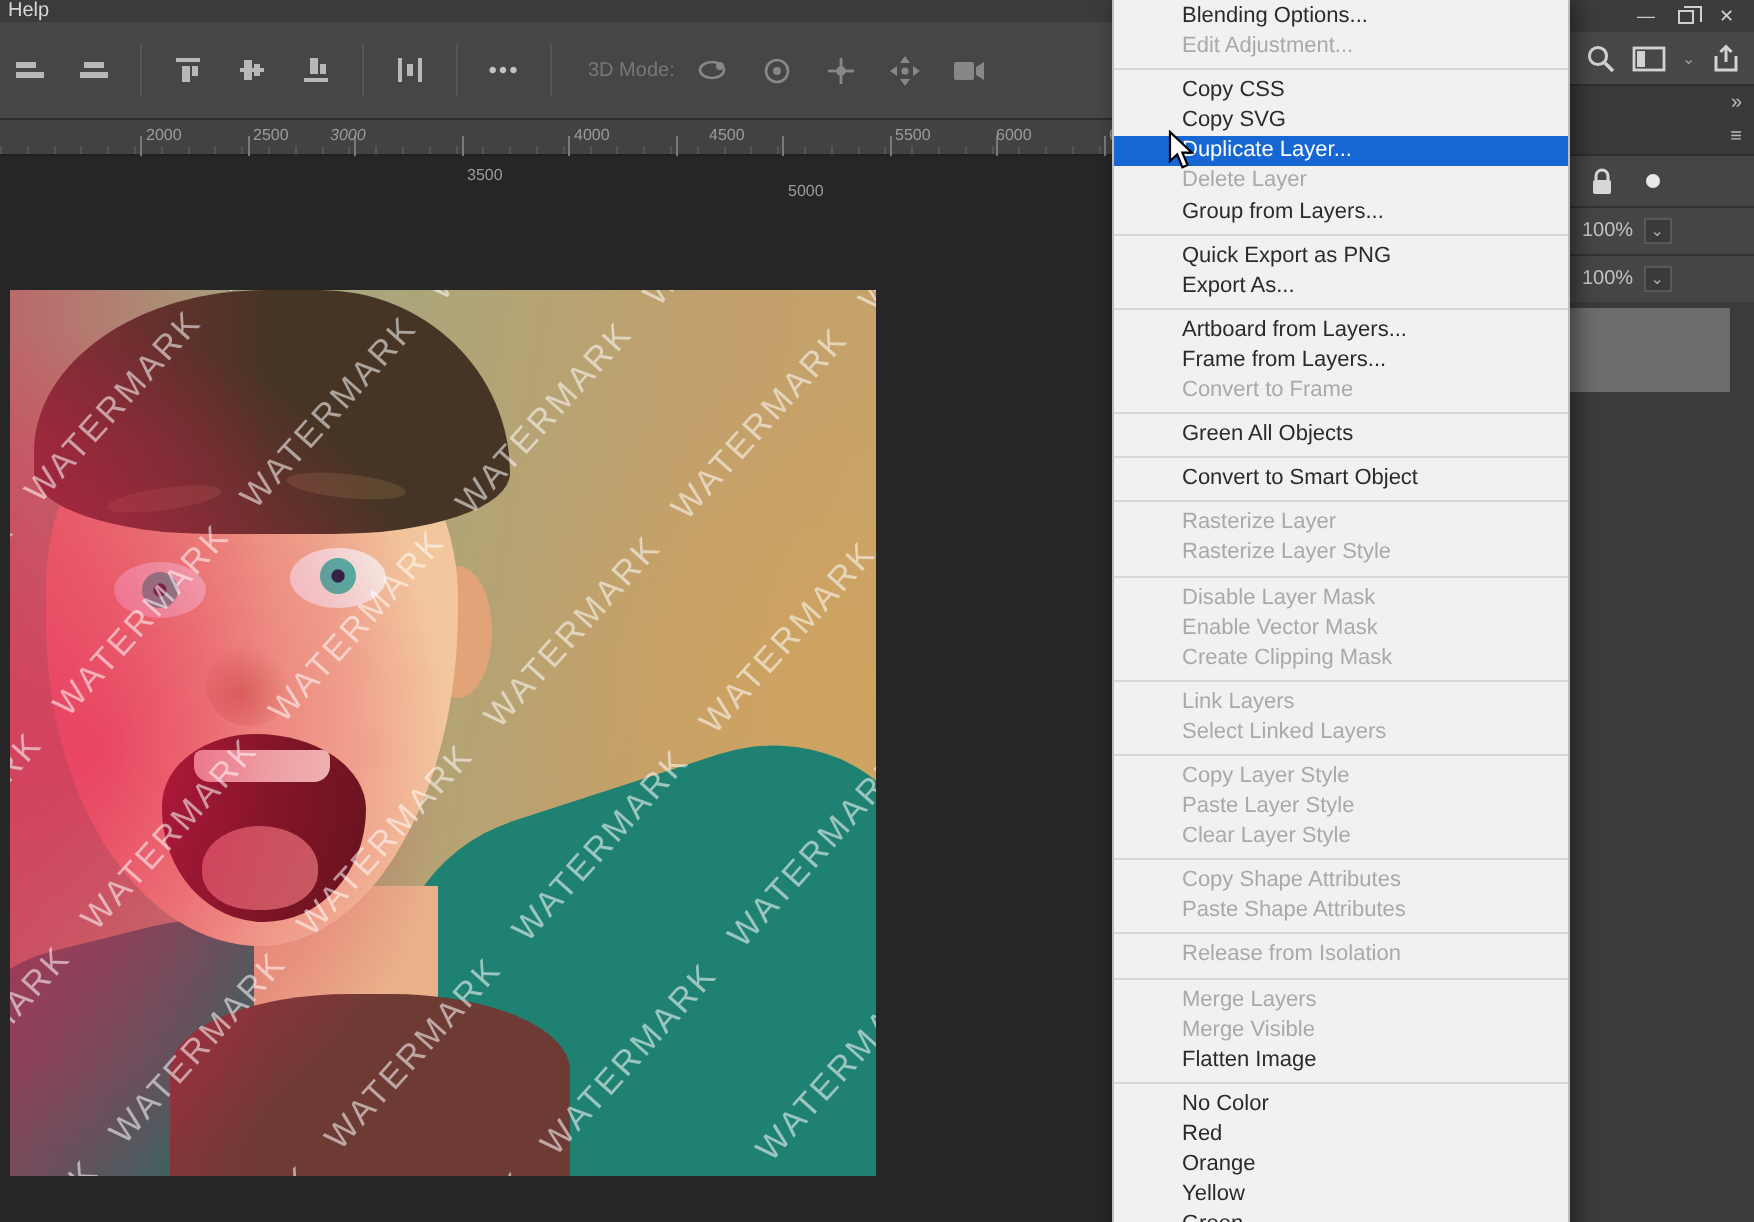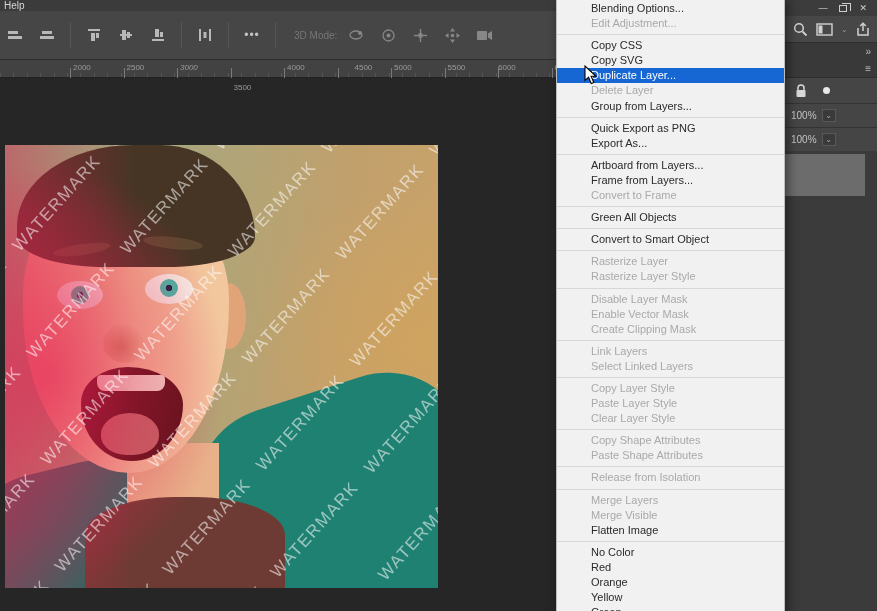--- a/index.html
+++ b/index.html
@@ -208,29 +208,29 @@
         </svg>
     </span>
   </div>
 
   <div id="ruler">
       <span class="tick-major" style="left: 70px;"></span>
       <span class="tick-label" style="left: 73px;">2000</span>
       <span class="tick-major" style="left: 123.5px;"></span>
       <span class="tick-label" style="left: 126.5px;">2500</span>
       <span class="tick-major" style="left: 177px;"></span>
-      <span class="tick-label" style="left: 180px; font-style: italic;">3000</span>
+      <span class="tick-label" style="left: 165px; font-style: italic;">3000</span>
       <span class="tick-major" style="left: 230.5px;"></span>
       <span class="tick-label" style="left: 233.5px; margin-top: 20px;">3500</span>
       <span class="tick-major" style="left: 284px;"></span>
       <span class="tick-label" style="left: 287px;">4000</span>
       <span class="tick-major" style="left: 337.5px;"></span>
       <span class="tick-label" style="left: 340.5px; margin-left: 14px;">4500</span>
       <span class="tick-major" style="left: 391px;"></span>
-      <span class="tick-label" style="left: 394px;">5000</span>
+      <span class="tick-label" style="left: 394px; margin-top: 28px;">5000</span>
       <span class="tick-major" style="left: 444.5px;"></span>
       <span class="tick-label" style="left: 447.5px;">5500</span>
       <span class="tick-major" style="left: 498px;"></span>
       <span class="tick-label" style="left: 498px;">6000</span>
       <span class="tick-major" style="left: 551.5px;"></span>
       <span class="tick-label" style="left: 554.5px;">6500</span>
     </div>
 
   <div id="canvas">
     <div id="photo">

